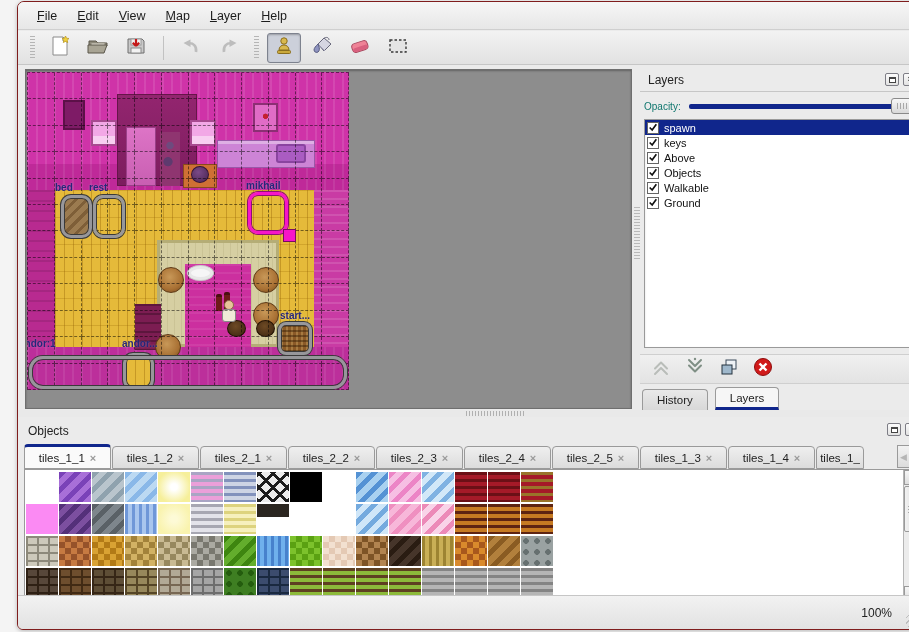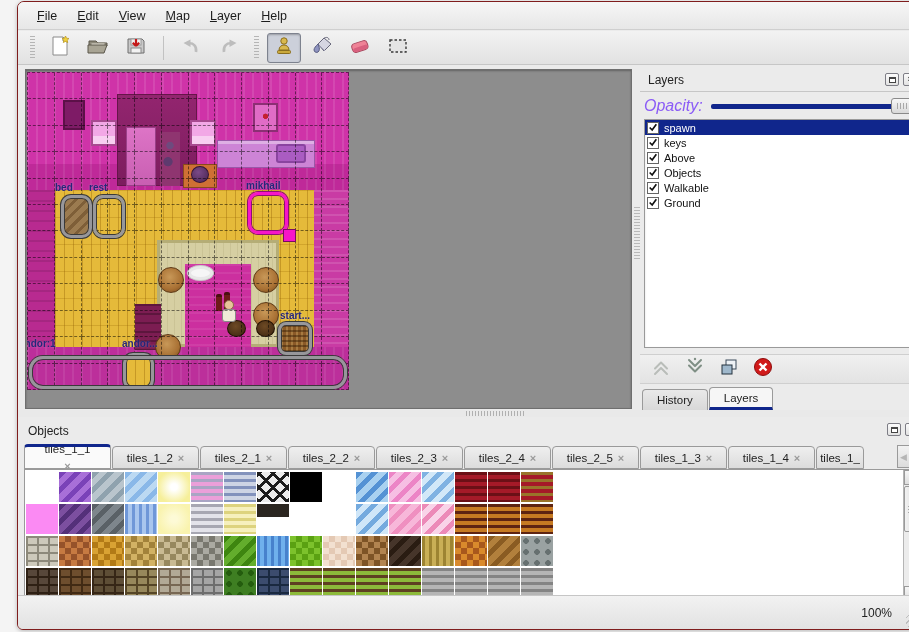--- a/index.html
+++ b/index.html
@@ -83,49 +83,49 @@
   .dock-title{position:absolute;height:20px;display:flex;align-items:center;font-size:12px;color:#222;}
   .dock-btns{position:absolute;display:flex;gap:4px;}
   .mini-btn{width:14px;height:13px;border:1px solid #7d7d85;border-radius:2px;background:linear-gradient(#fbfbfb,#e2e2e2);
     display:flex;align-items:center;justify-content:center;font-size:9px;color:#333;cursor:pointer;line-height:1;}
   .float-glyph{width:7px;height:6px;border:1px solid #444;border-top-width:2px;background:#fff;}
 
   
   .layers-dock{position:absolute;left:622px;top:68px;width:281px;height:340px;}
   .layers-title-rule{position:absolute;left:0;top:21px;width:100%;height:1px;background:#c6c6c6;}
   .opacity-row{position:absolute;left:4px;top:26px;width:273px;height:20px;display:flex;align-items:center;}
-  .opacity-label{font-size:16px;color:#8b5cf6;margin-right:8px;font-style:italic;}
+  .opacity-label{font-size:10px;color:#0f766e;margin-right:8px;}
   .slider{position:relative;flex:1;height:18px;cursor:pointer;}
   .slider-track{position:absolute;left:0;right:2px;top:7px;height:5px;background:var(--navy);border-radius:2px;}
   .slider-handle{position:absolute;right:0;top:1px;width:26px;height:16px;border:1px solid #8a8a8a;border-radius:3px;
     background:linear-gradient(#f7f7f7,#d9d9d9);}
   .slider-handle:after{content:"";position:absolute;left:5px;right:5px;top:4px;bottom:4px;
     background:repeating-linear-gradient(90deg,#a8a8a8 0 1px,transparent 1px 3px);}
   .layer-list{position:absolute;left:4px;top:49px;width:273px;height:229px;background:#fff;
     border:1px solid #9a9a9a;box-shadow:inset 0 1px 2px rgba(0,0,0,.15);overflow:hidden;}
   .lrow{display:flex;align-items:center;height:15px;padding-left:2px;font-size:11px;color:#111;cursor:default;}
   .lrow.sel{background:var(--navy);color:#fff;text-align:center;}
   .cb{width:12px;height:12px;background:#fff;border:1px solid #666;margin-right:5px;flex:none;
     display:flex;align-items:center;justify-content:center;}
   .layer-btns{position:absolute;left:0px;top:284px;width:281px;height:30px;display:flex;align-items:center;
     background:linear-gradient(#f0f0f0,#e3e3e3);border-top:1px solid #cfcfcf;border-bottom:1px solid #cfcfcf;padding-left:8px;gap:8px;}
   .lbtn{width:26px;height:24px;display:flex;align-items:center;justify-content:center;border-radius:3px;border:1px solid transparent;cursor:pointer;}
   .lbtn.disabled{pointer-events:none;}
-  .dock-tabs{position:absolute;left:2px;top:316px;height:24px;display:flex;align-items:flex-end;gap:1px;}
+  .dock-tabs{position:absolute;left:2px;top:316px;height:24px;display:flex;align-items:flex-end;gap:7px;}
   .dtab{height:21px;padding:0 14px;font-size:11.5px;color:#222;display:flex;align-items:center;
     border:1px solid #9a9a9a;border-bottom:none;border-radius:4px 4px 0 0;background:linear-gradient(#e9e9e9,#d8d8d8);cursor:pointer;}
   .dtab.active{background:#f6f6f6;height:23px;border-bottom:3px solid var(--navy);}
 
   
   .ts-dock{position:absolute;left:4px;top:416px;width:901px;height:186px;}
   .ts-tabs{position:absolute;left:2px;top:26px;width:880px;height:25px;display:flex;align-items:flex-end;overflow:hidden;}
   .ts-tab{flex:none;width:87px;height:23px;display:flex;align-items:center;justify-content:center;gap:5px;
     font-size:11.5px;color:#222;border:1px solid #9a9a9a;border-radius:4px 4px 0 0;margin-right:1px;
     background:linear-gradient(#efefef,#dcdcdc);cursor:pointer;white-space:nowrap;overflow:hidden;}
-  .ts-tab.active{background:#fafafa;border-top:3px solid var(--navy);height:25px;flex-direction:column;}
+  .ts-tab.active{background:#fafafa;border-top:3px solid var(--navy);height:25px;}
   .tab-x{font-size:11px;color:#9a9a9a;font-weight:bold;cursor:pointer;}
   .ts-scroll{position:absolute;right:0;top:27px;display:flex;}
   .sarrow{width:13px;height:23px;border:1px solid #9a9a9a;background:linear-gradient(#f2f2f2,#dcdcdc);
     display:flex;align-items:center;justify-content:center;font-size:9px;color:#222;cursor:pointer;}
   .sarrow.disabled{color:#b5b5b5;pointer-events:none;}
   .ts-content{position:absolute;left:2px;top:51px;width:896px;height:133px;background:#fff;border:1px solid #9a9a9a;overflow:hidden;}
   .tile{position:absolute;width:32px;height:30px;cursor:pointer;}
   .vscroll{position:absolute;right:0;top:0;width:16px;height:131px;background:#ececec;border-left:1px solid #b5b5b5;}
   .sb-btn{position:absolute;left:0;width:15px;height:15px;background:linear-gradient(#f6f6f6,#dedede);
     border:1px solid #9a9a9a;display:flex;align-items:center;justify-content:center;font-size:8px;color:#333;cursor:pointer;}

